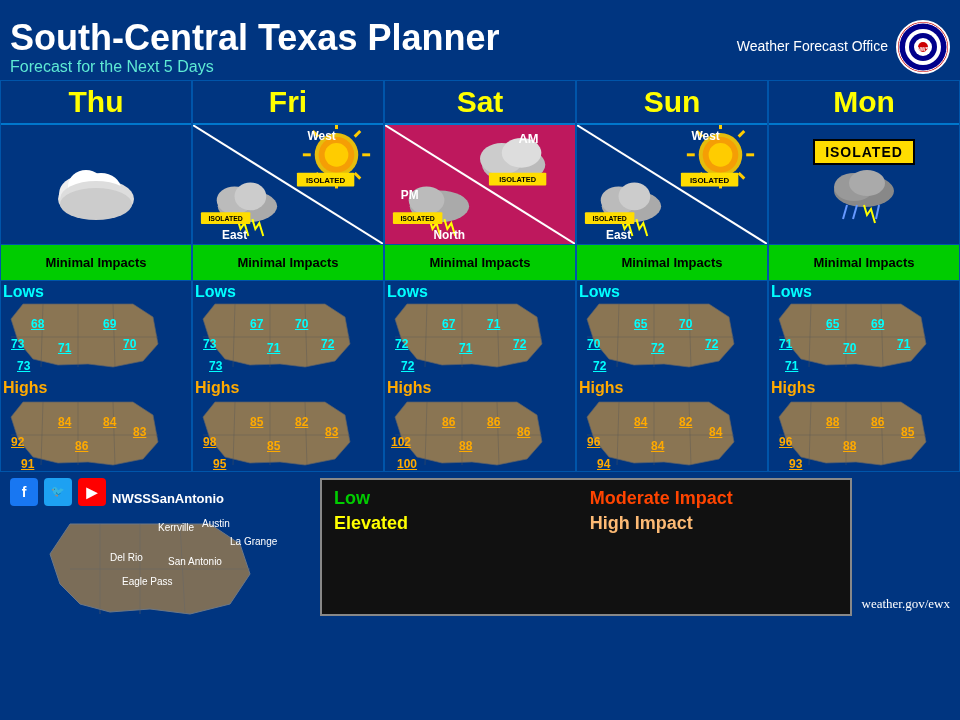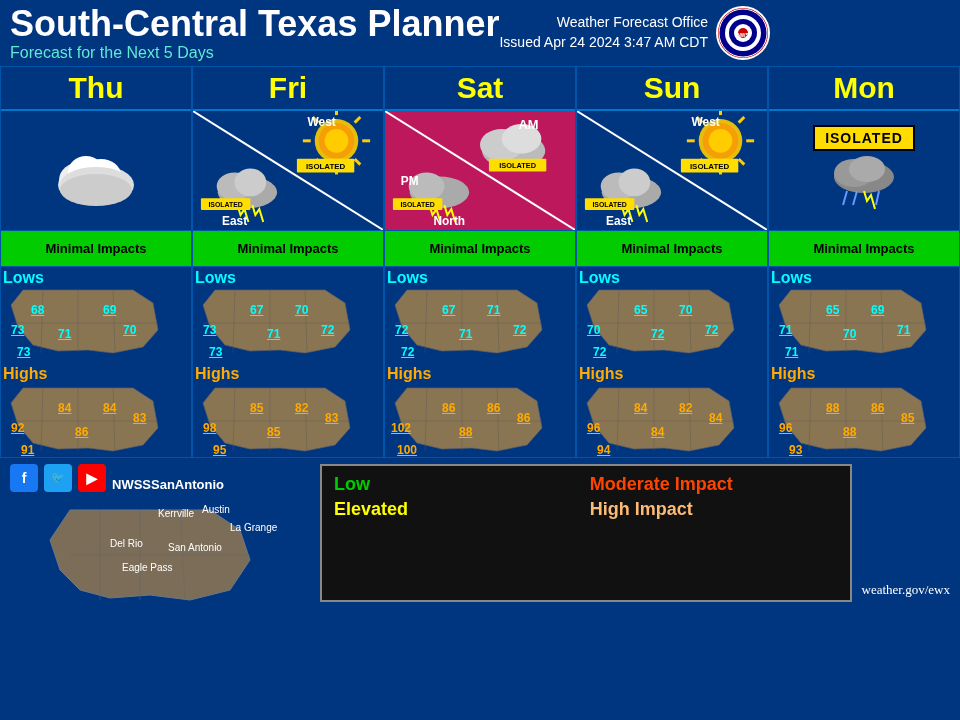--- a/index.html
+++ b/index.html
@@ -8,22 +8,23 @@
       height: 720px;
       background: #003580;
       font-family: Arial, sans-serif;
       overflow: hidden;
     }
 
     
     .header {
       background: #003580;
       display: flex;
+      justify-content: space-between;
       align-items: center;
-      padding: 4px 10px 4px 10px;
+      padding: 18px 10px 4px 10px;
     }
     .header-left .title {
       color: #fff;
       font-size: 36px;
       font-weight: bold;
       line-height: 1.1;
     }
     .header-left .subtitle {
       color: #5eead4;
       font-size: 16px;
@@ -213,21 +214,20 @@
 <body>
 
 <div class="header">
   <div class="header-left">
     <div class="title">South-Central Texas Planner</div>
     <div class="subtitle">Forecast for the Next 5 Days</div>
   </div>
   <div class="header-right">
     <div class="office-text">
       <div>Weather Forecast Office</div>
-      <div>Issued Apr 24 2024 3:47 AM CDT</div>
     </div>
     <div class="nws-logo">
       <svg width="50" height="50" viewBox="0 0 50 50">
         <circle cx="25" cy="25" r="24" fill="#00008b" stroke="white" stroke-width="1"></circle>
         <circle cx="25" cy="25" r="18" fill="white"></circle>
         <circle cx="25" cy="25" r="14" fill="#00008b"></circle>
         <circle cx="25" cy="25" r="9" fill="white"></circle>
         <circle cx="25" cy="25" r="5" fill="#cc0000"></circle>
         <text x="25" y="29" text-anchor="middle" fill="white" font-size="5" font-weight="bold">NWS</text>
       </svg>

